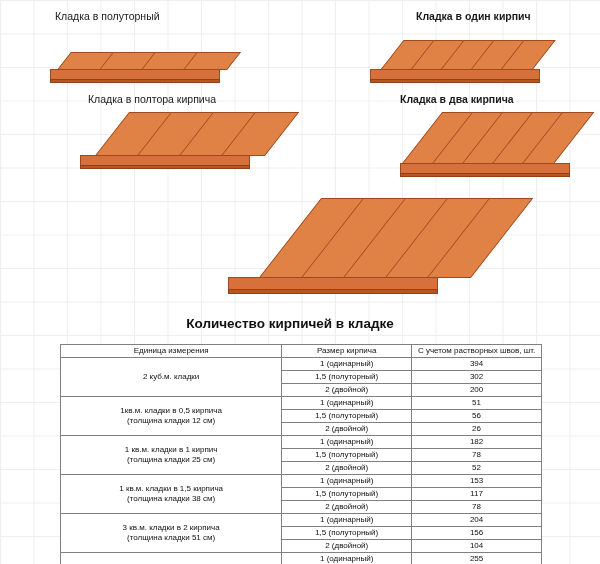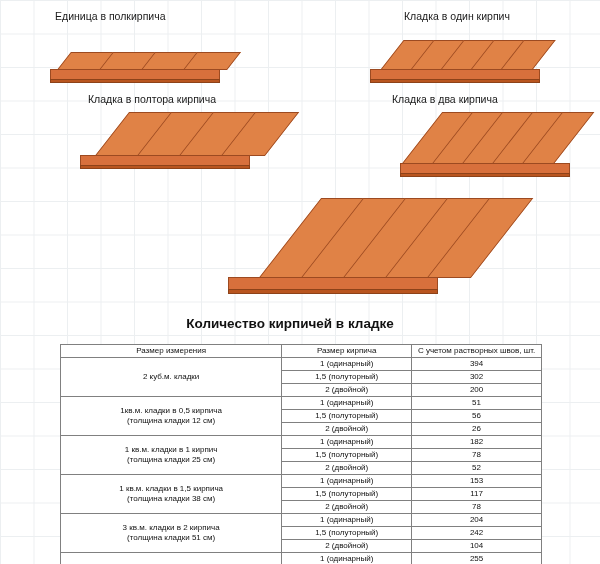--- a/index.html
+++ b/index.html
@@ -91,24 +91,24 @@
   .col-b { width: 27%; }
   .col-c { width: 27%; }
 </style>
 </head>
 <body>
 
 <div class="grid-bg"></div>
 
 <div class="stage">
 
-  <div class="caption" style="left:55px; top:10px;">Единица в полкирпича</div>
-  <div class="caption" style="left:404px; top:10px;">Кладка в один кирпич</div>
+  <div class="caption" style="left:55px; top:10px;">Кладка в полуторный</div>
+  <div class="caption" style="left:416px; top:10px;font-weight:bold;">Кладка в один кирпич</div>
   <div class="caption" style="left:88px; top:93px;text-align:center;">Кладка в полтора кирпича</div>
-  <div class="caption" style="left:392px; top:93px;">Кладка в два кирпича</div>
+  <div class="caption" style="left:400px; top:93px;font-weight:bold;">Кладка в два кирпича</div>
 
   <div class="brick-group" style="left:50px; top:52px; width:190px; height:40px;">
     <div class="brick-top" style="left:14px; top:0px; width:44px; height:18px; transform:skewX(-38deg);"></div>
     <div class="brick-top" style="left:56px; top:0px; width:44px; height:18px; transform:skewX(-38deg);"></div>
     <div class="brick-top" style="left:98px; top:0px; width:44px; height:18px; transform:skewX(-38deg);"></div>
     <div class="brick-top" style="left:140px; top:0px; width:44px; height:18px; transform:skewX(-38deg);"></div>
     <div class="brick" style="left:0px; top:17px; width:170px; height:11px;"></div>
     <div class="brick-side" style="left:0px; top:27px; width:170px; height:4px;"></div>
   </div>
 
@@ -149,21 +149,21 @@
     <div class="brick-top" style="left:230px; top:0px; width:44px; height:80px; transform:skewX(-38deg);"></div>
     <div class="brick" style="left:0px; top:79px; width:210px; height:13px;"></div>
     <div class="brick-side" style="left:0px; top:91px; width:210px; height:5px;"></div>
   </div>
 
   <div class="title" style="top:316px;">Количество кирпичей в кладке</div>
 
   <table class="qty">
     <thead>
       <tr>
-        <th class="col-a">Размер измерения</th>
+        <th class="col-a">Единица измерения</th>
         <th class="col-b">Размер кирпича</th>
         <th class="col-c">С учетом растворных швов, шт.</th>
       </tr>
     </thead>
     <tbody>
 
       <tr>
         <td rowspan="3">
           <div>2 куб.м. кладки</div>
         </td>
@@ -233,21 +233,21 @@
       <tr>
         <td rowspan="3">
           <div>3 кв.м. кладки в 2 кирпича</div>
           <div>(толщина кладки 51 см)</div>
         </td>
         <td>1 (одинарный)</td>
         <td>204</td>
       </tr>
       <tr>
         <td>1,5 (полуторный)</td>
-        <td>242</td>
+        <td>156</td>
       </tr>
       <tr>
         <td>2 (двойной)</td>
         <td>104</td>
       </tr>
 
       <tr>
         <td></td>
         <td>1 (одинарный)</td>
         <td>255</td>

